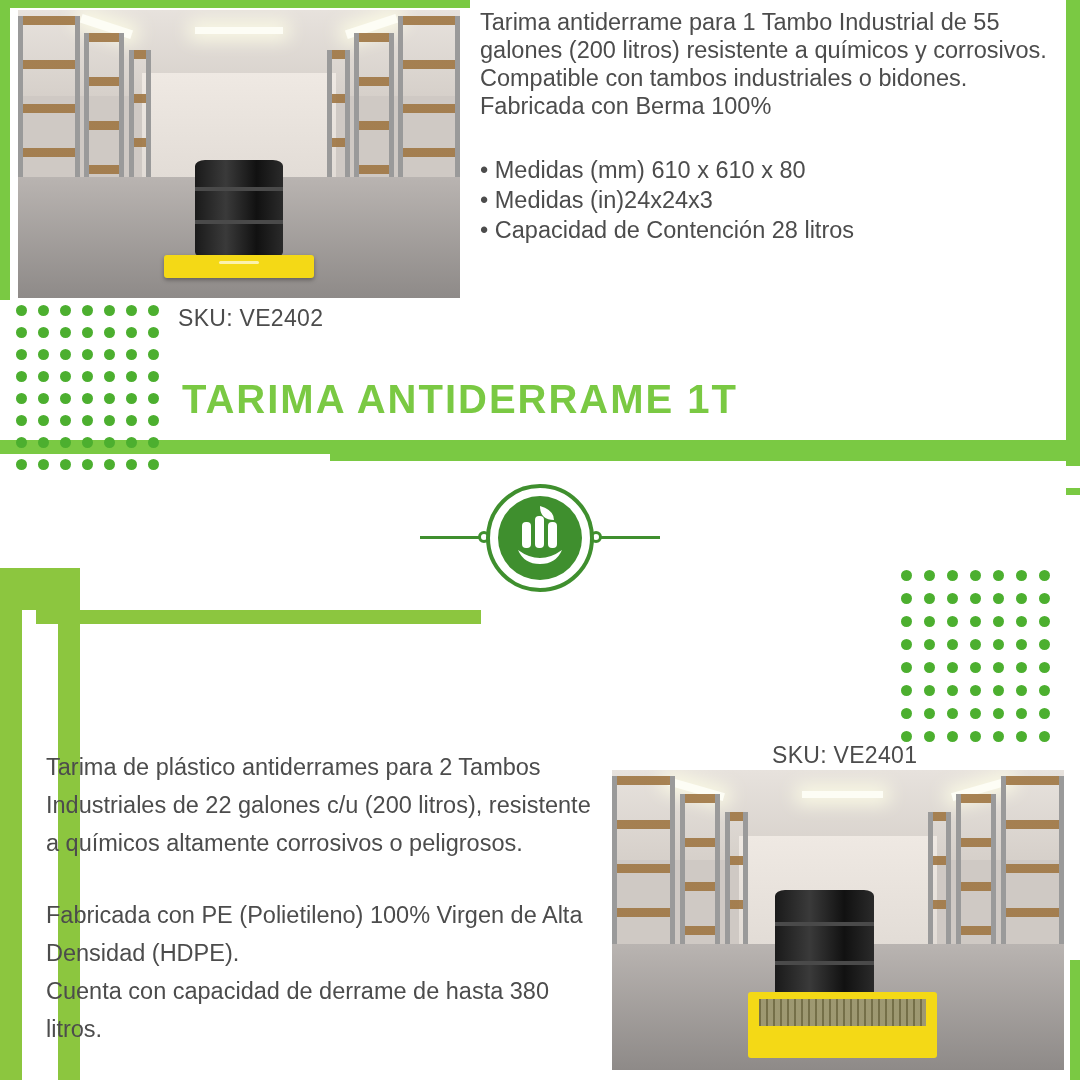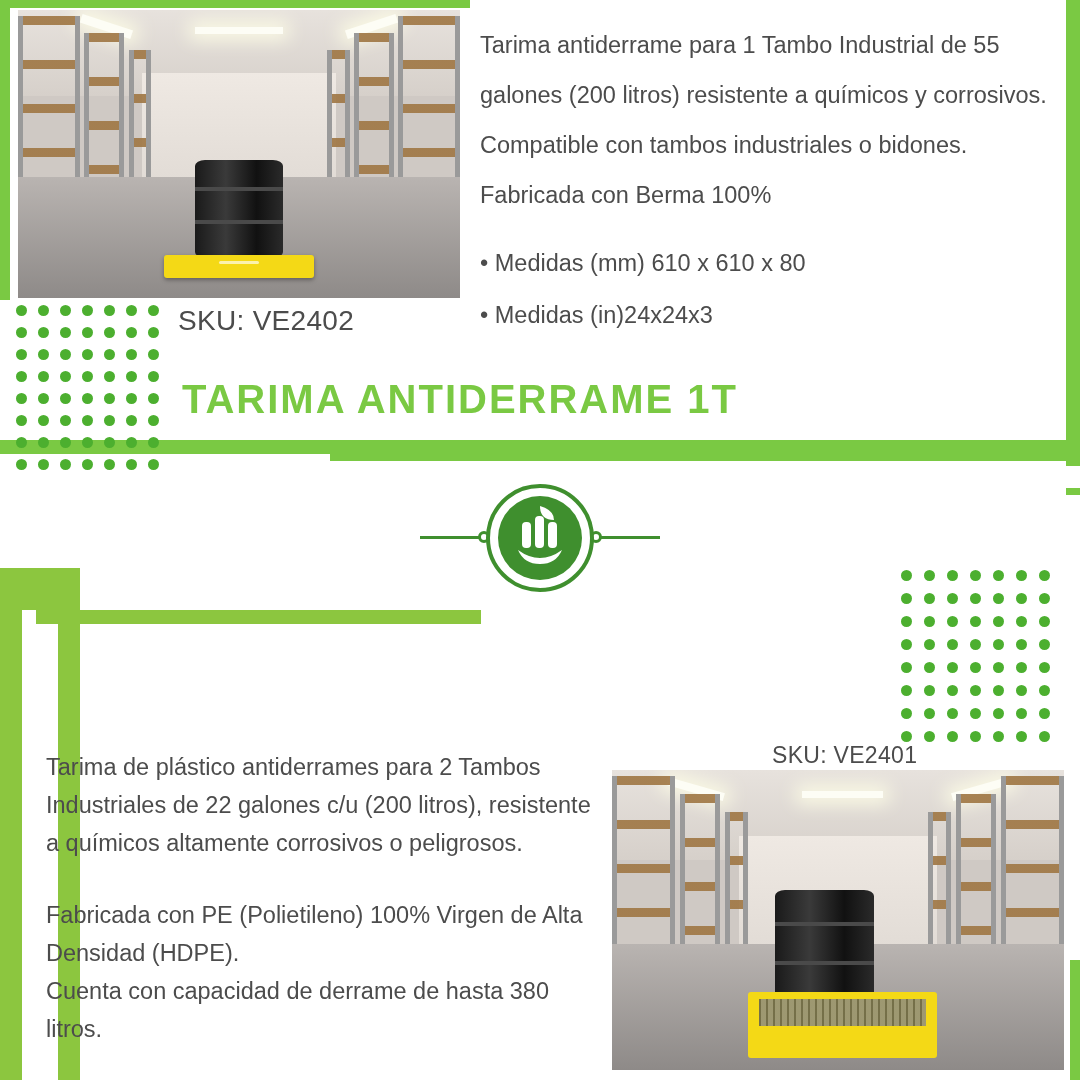--- a/index.html
+++ b/index.html
@@ -166,34 +166,34 @@
     background: repeating-linear-gradient(90deg,#555 0 2px, #888 2px 7px);
     opacity: .8;
   }
   .scene .logo-dot {
     position: absolute; width: 26%; height: 10%; left: 37%; top: 28%;
     background: rgba(255,255,255,0.65); border-radius: 2px;
   }
 
   
   .top-text {
-    position: absolute; left: 480px; top: 20px;
+    position: absolute; left: 480px; top: 8px;
     width: 575px;
     color: #4c4c4c;
     font-size: 23.5px;
-    line-height: 50px;
+    line-height: 28px;
   }
   .top-text p { margin-bottom: 0; }
-  .spec-list { margin-top: 18px; list-style: none; }
+  .spec-list { margin-top: 36px; list-style: none; }
   .spec-list li { margin-bottom: 2px; }
   .spec-list li:before { content: "• "; }
 
   .sku-top {
     position: absolute; left: 178px; top: 305px;
-    font-size: 28px; color: #4c4c4c; letter-spacing: .3px;
+    font-size: 23px; color: #4c4c4c; letter-spacing: .3px;
   }
   .sku-bottom {
     position: absolute; left: 772px; top: 742px;
     font-size: 23px; color: #4c4c4c; letter-spacing: .3px;
   }
 
   .title-1 {
     position: absolute; left: 182px; top: 377px;
     font-size: 40px; font-weight: bold; color: #7ac943;
     letter-spacing: 2px;
@@ -384,20 +384,21 @@
         <div class="logo-dot"></div>
       </div>
     </div>
   </div>
 
   <div class="top-text">
     <p>Tarima antiderrame para 1 Tambo Industrial de 55 galones (200 litros) resistente a químicos y corrosivos. Compatible con tambos industriales o bidones. Fabricada con Berma 100%</p>
     <ul class="spec-list">
       <li>Medidas (mm) 610 x 610 x 80</li>
       <li>Medidas (in)24x24x3</li>
+      <li>Capacidad de Contención 28 litros</li>
     </ul>
   </div>
 
   <div class="sku-top">SKU: VE2402</div>
   <div class="title-1">TARIMA  ANTIDERRAME  1T</div>
 
   <div class="logo-wrap">
     <div class="logo-line-l"></div>
     <div class="logo-line-r"></div>
     <div class="logo-dotl"></div>

